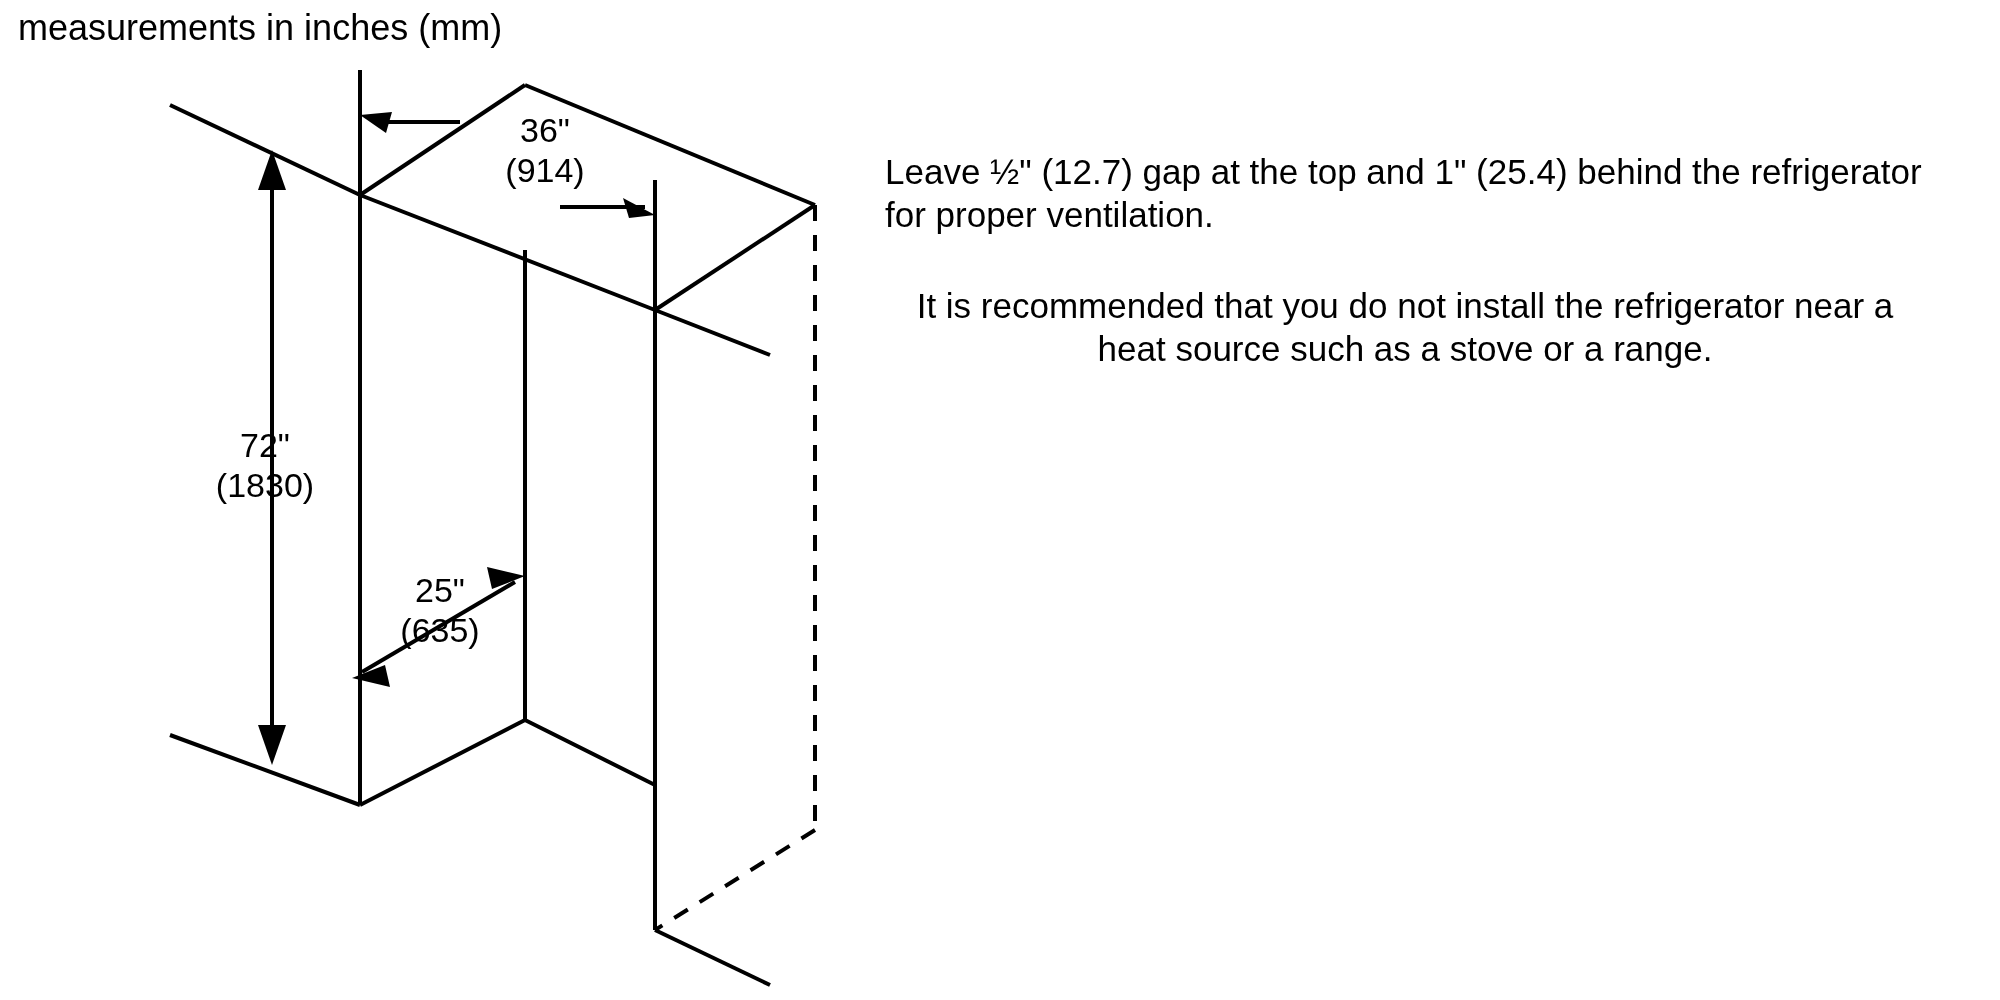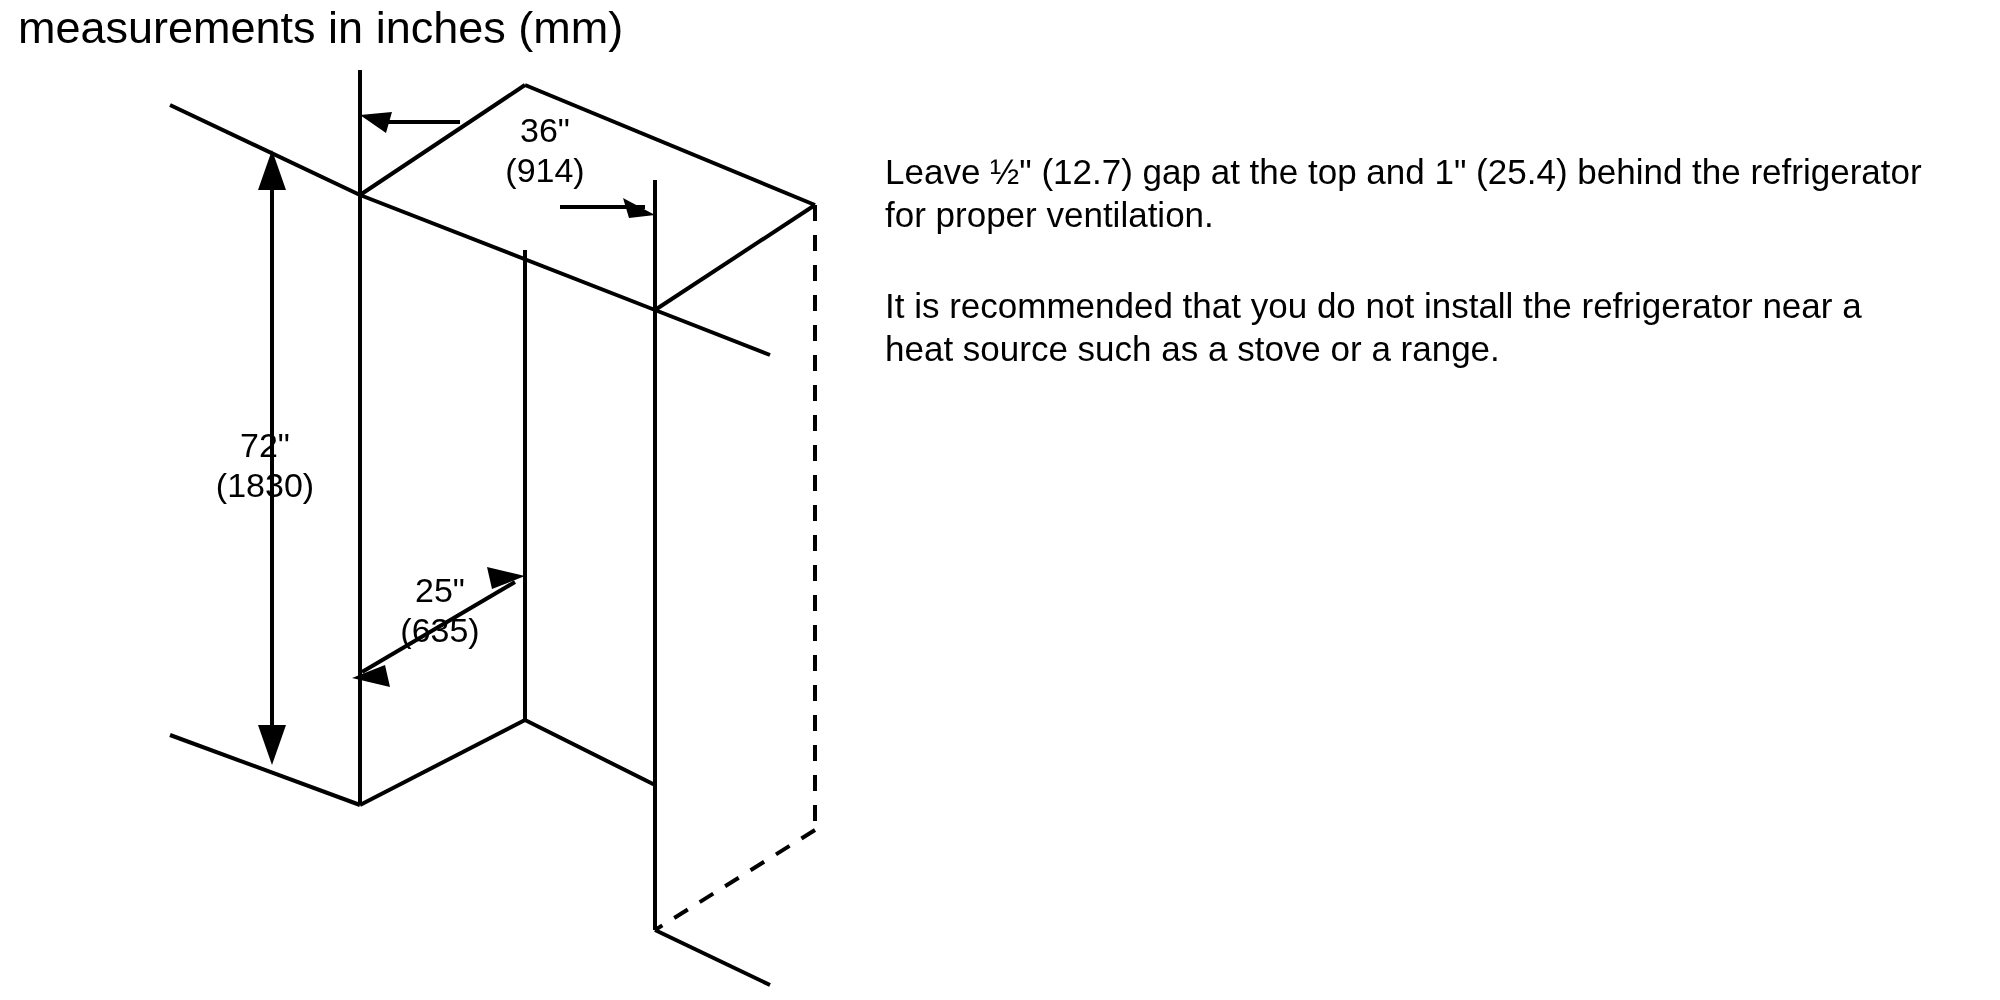--- a/index.html
+++ b/index.html
@@ -17,21 +17,21 @@
   }
   #page {
     position: relative;
     width: 2000px;
     height: 1000px;
   }
   .units-note {
     position: absolute;
     left: 18px;
     top: 8px;
-    font-size: 45px;
+    font-size: 36px;
     line-height: 40px;
     white-space: nowrap;
   }
   #diagram {
     position: absolute;
     left: 0;
     top: 0;
     width: 900px;
     height: 1000px;
   }
@@ -63,20 +63,21 @@
     top: 150px;
     width: 1040px;
   }
   .note-para {
     font-size: 35px;
     line-height: 43px;
     margin: 0 0 48px 0;
   }
   .note-para:last-child {
     margin-bottom: 16px;
+    text-align: center;
   }
 </style>
 </head>
 <body>
 
 <div id="page">
 
   <div class="units-note">measurements in inches (mm)</div>
 
   <svg id="diagram" viewBox="0 0 900 1000">

